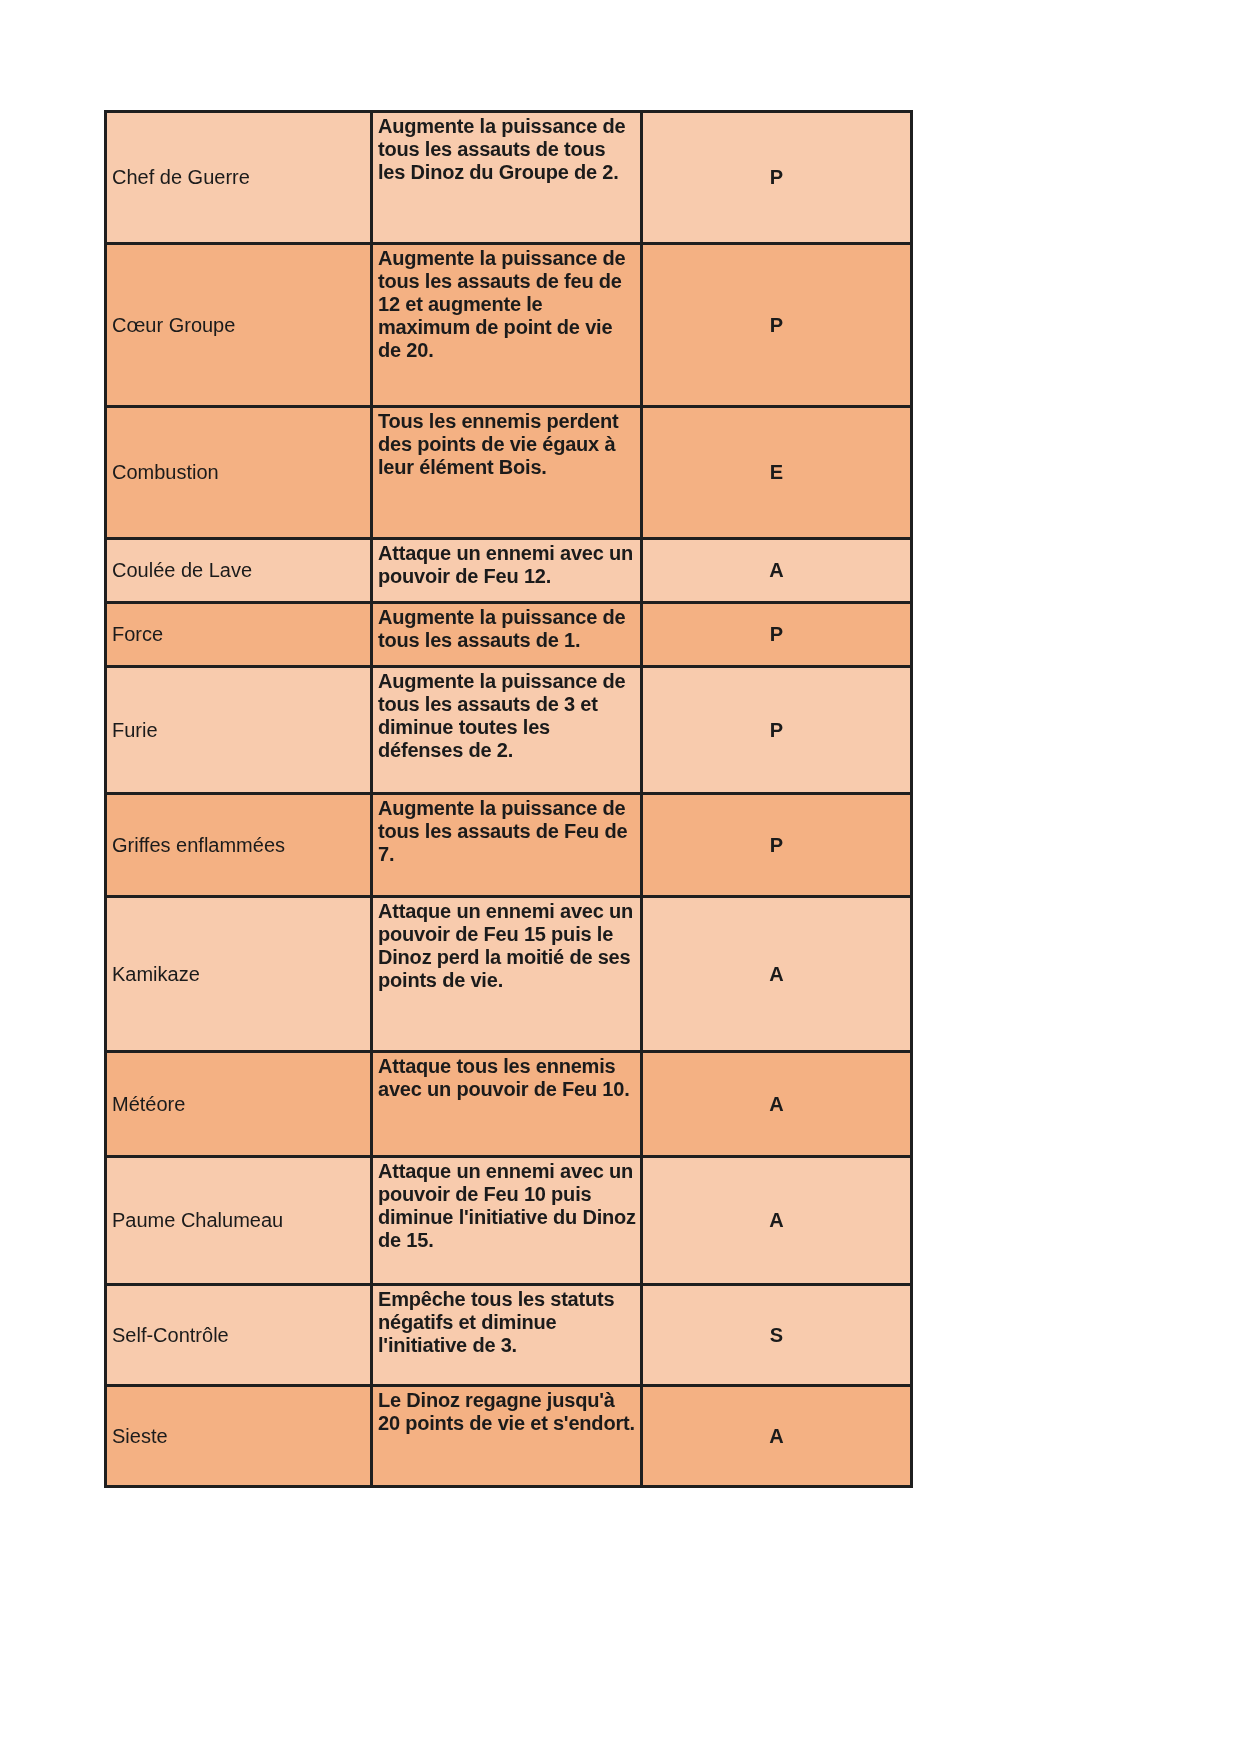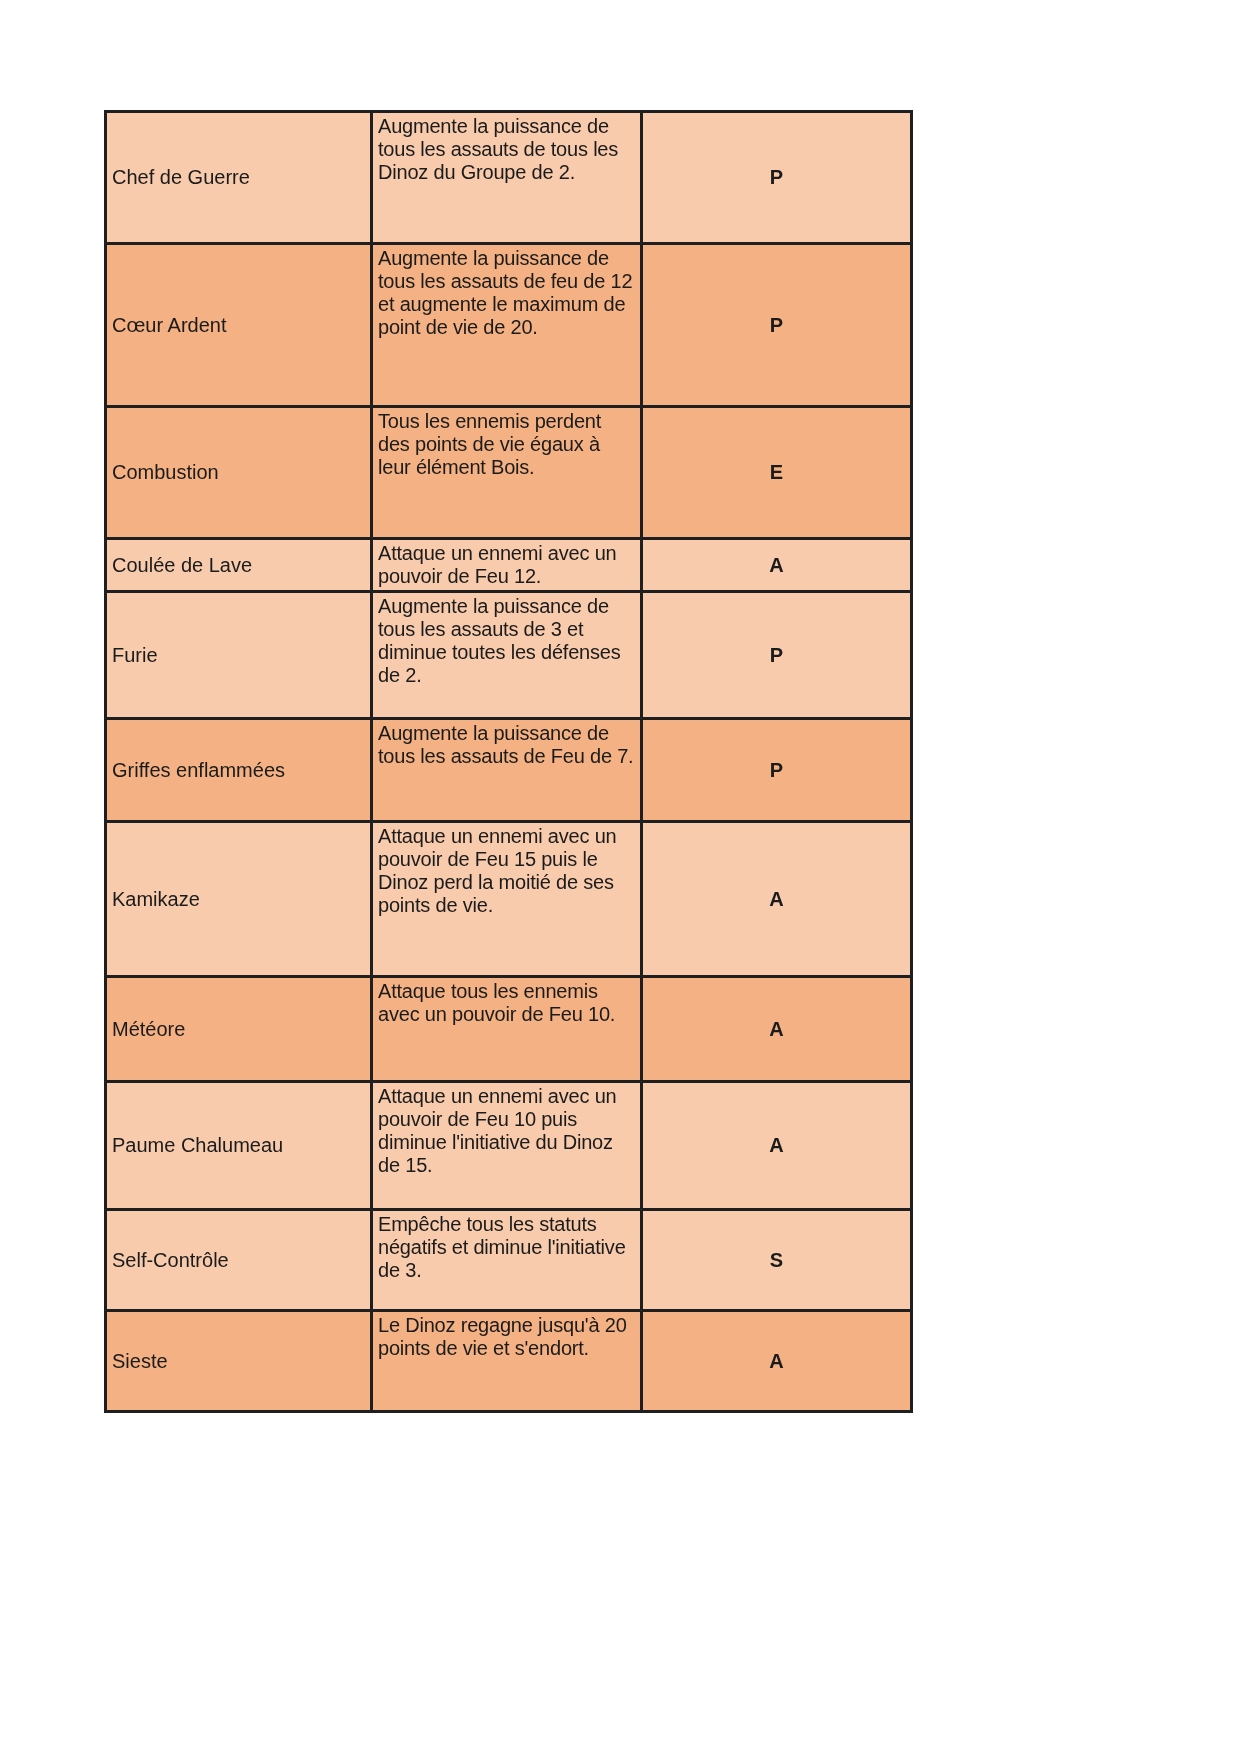--- a/index.html
+++ b/index.html
@@ -39,22 +39,23 @@
   }
   tr.row-light td { background: var(--row-light, #F8CBAD); }
   tr.row-dark  td { background: var(--row-dark,  #F4B183); }
   td.cell-name {
     font-weight: normal;
     vertical-align: middle;
     padding: 0 6px 0 5px;
   }
   td.cell-desc {
     vertical-align: top;
-    padding: 2px 3px 2px 5px;
+    padding: 2px 3px 13px 5px;
     letter-spacing: -0.2px;
+    font-weight: bold;
   }
   td.cell-type {
     font-weight: bold;
     vertical-align: middle;
     text-align: center;
     padding: 0;
   }
 </style>
 </head>
 <body style="color: rgb(27, 27, 27); background: rgb(255, 255, 255);">
@@ -66,33 +67,38 @@
       <col style="width:270px">
       <col style="width:270px">
     </colgroup>
     <tbody id="skills-tbody">
         <tr class="row-light" style="height: 132px;">
     <td class="cell-name">Chef de Guerre</td>
     <td class="cell-desc">Augmente la puissance de tous les assauts de tous les Dinoz du Groupe de 2.</td>
     <td class="cell-type">P</td>
   </tr>
         <tr class="row-dark" style="height: 163px;">
-    <td class="cell-name">Cœur Ardent</td>
+    <td class="cell-name">Cœur Groupe</td>
     <td class="cell-desc">Augmente la puissance de tous les assauts de feu de 12 et augmente le maximum de point de vie de 20.</td>
     <td class="cell-type">P</td>
   </tr>
         <tr class="row-dark" style="height: 132px;">
     <td class="cell-name">Combustion</td>
     <td class="cell-desc">Tous les ennemis perdent des points de vie égaux à leur élément Bois.</td>
     <td class="cell-type">E</td>
   </tr>
         <tr class="row-light" style="height: 49px; margin-top: 16px;">
     <td class="cell-name">Coulée de Lave</td>
     <td class="cell-desc">Attaque un ennemi avec un pouvoir de Feu 12.</td>
     <td class="cell-type">A</td>
+  </tr>
+        <tr class="row-dark" style="height: 60px;">
+    <td class="cell-name">Force</td>
+    <td class="cell-desc">Augmente la puissance de tous les assauts de 1.</td>
+    <td class="cell-type">P</td>
   </tr>
         <tr class="row-light" style="height: 127px;">
     <td class="cell-name">Furie</td>
     <td class="cell-desc">Augmente la puissance de tous les assauts de 3 et diminue toutes les défenses de 2.</td>
     <td class="cell-type">P</td>
   </tr>
         <tr class="row-dark" style="height: 103px;">
     <td class="cell-name">Griffes enflammées</td>
     <td class="cell-desc">Augmente la puissance de tous les assauts de Feu de 7.</td>
     <td class="cell-type">P</td>

